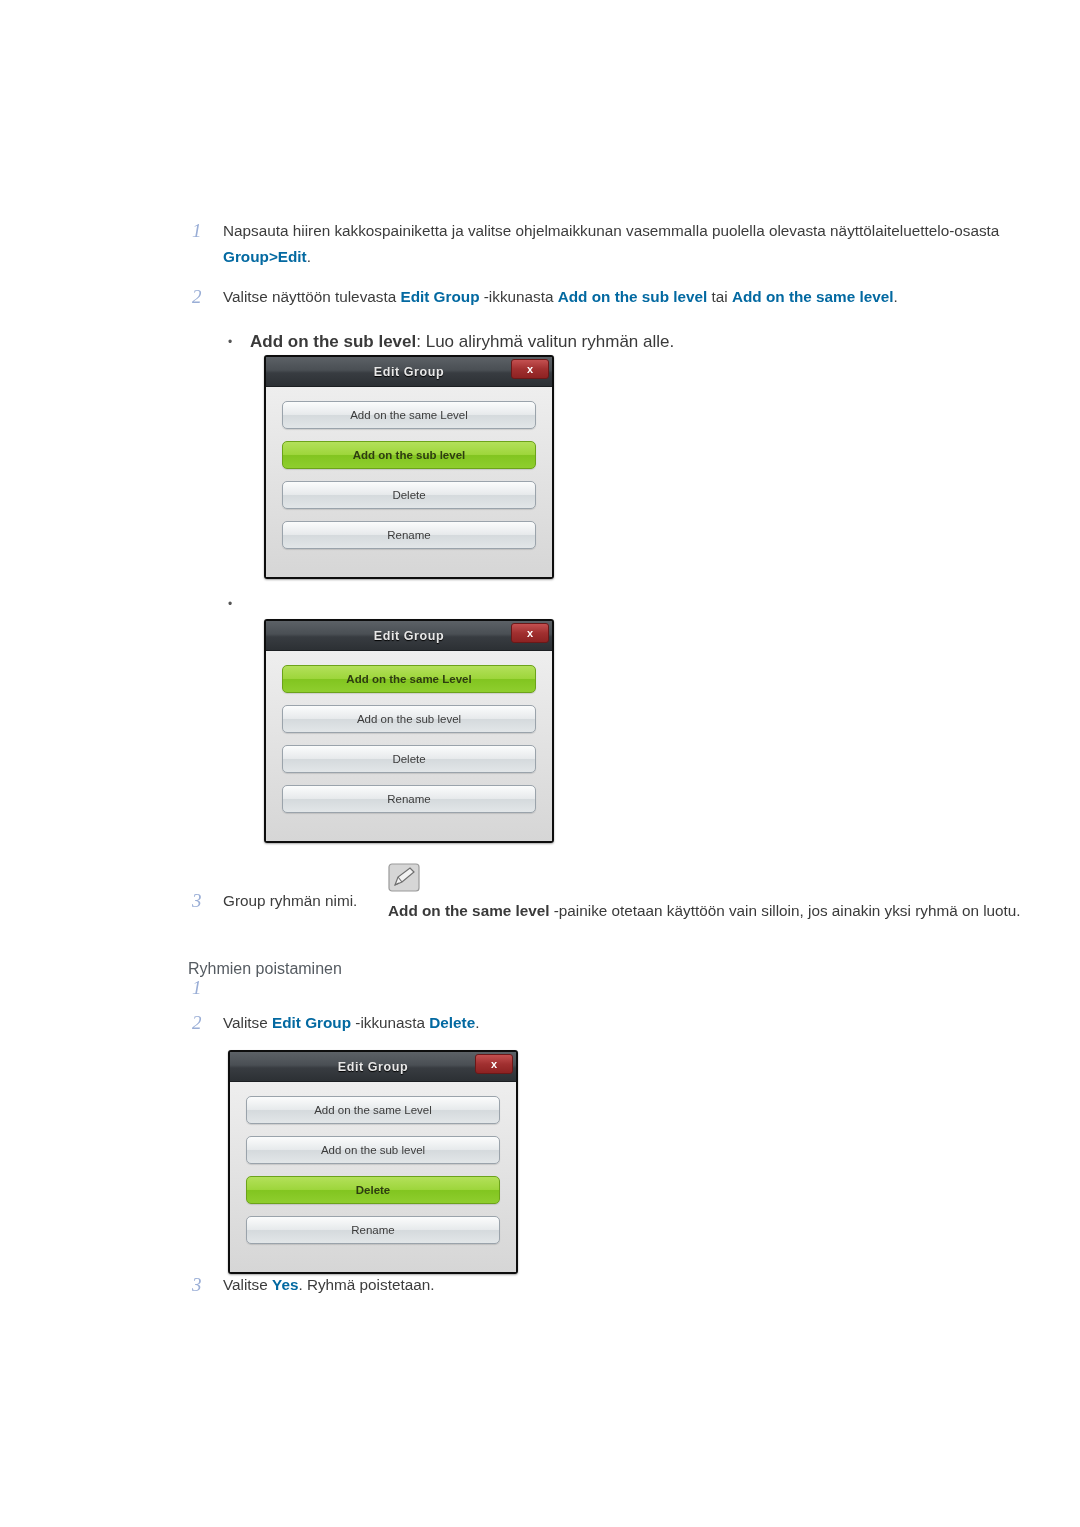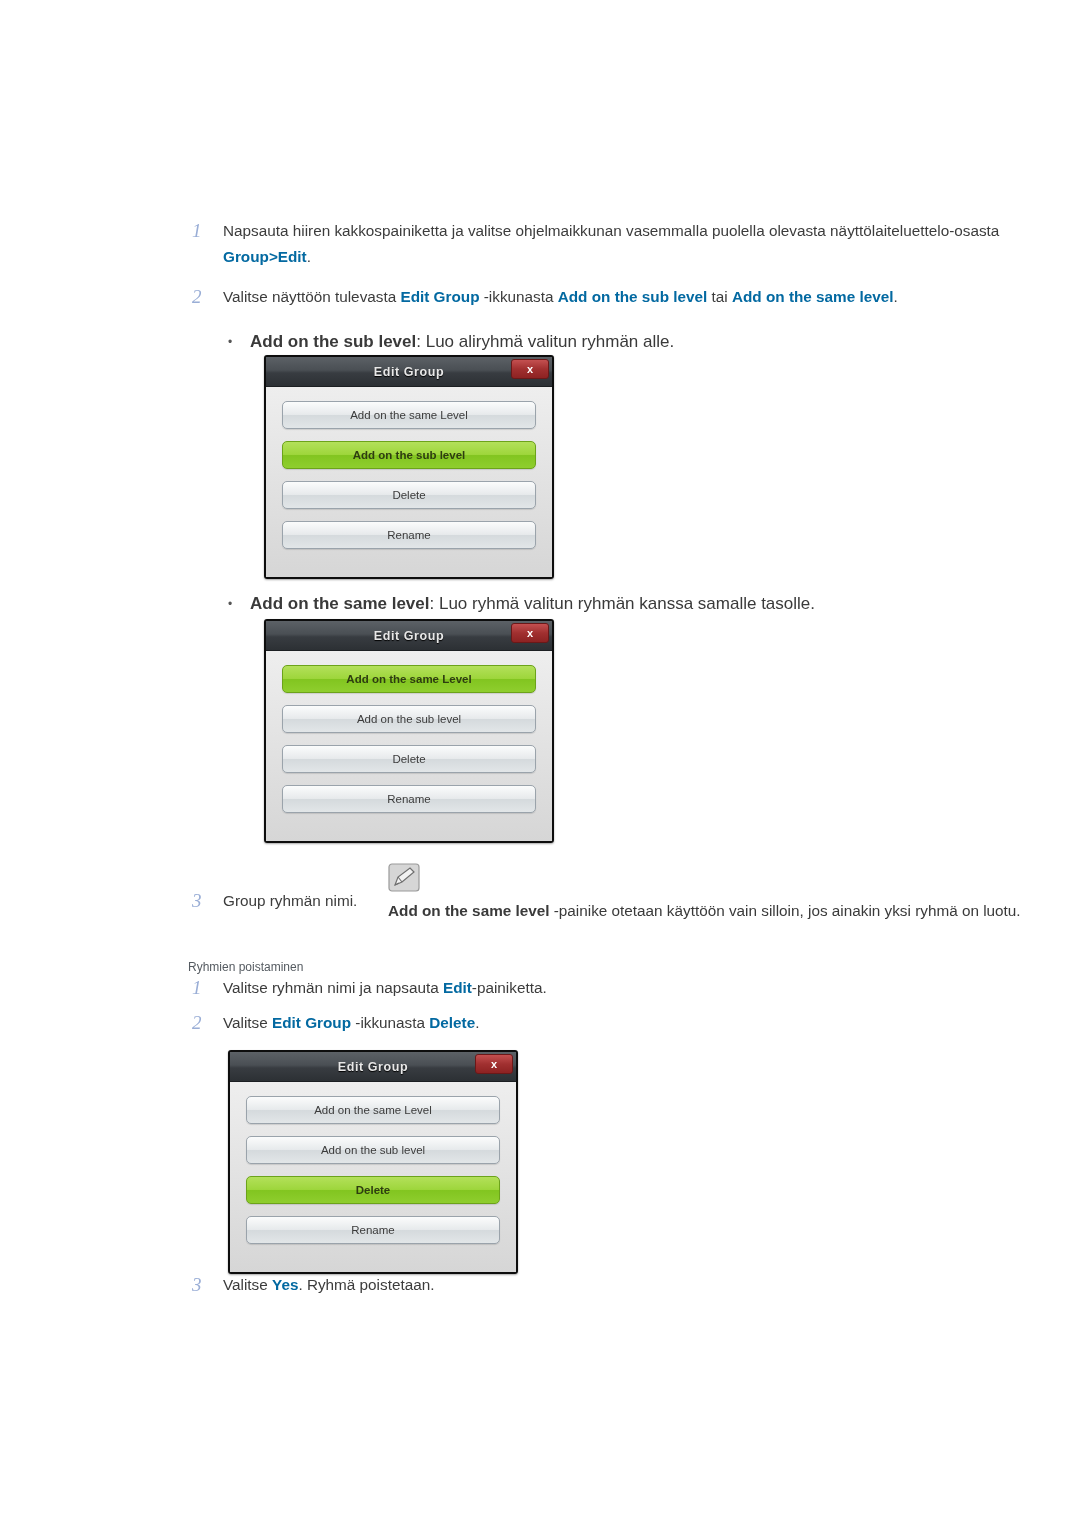--- a/index.html
+++ b/index.html
@@ -152,21 +152,21 @@
   .note-icon svg { display:block; }
   .note-text {
     font-size: 15.3px;
     line-height: 24px;
     padding-top: 2px;
   }
   .note-text b { font-weight: bold; }
 
   
   .sec-head {
-    font-size: 12px;
+    font-size: 16px;
     color: #555b61;
     margin: 26px 0 18px 47px;
     font-weight: normal;
   }
 </style>
 </head>
 <body>
 
 <div class="page">
 
@@ -202,21 +202,20 @@
         <div class="dlg-btn sel">Add on the sub level</div>
         <div class="dlg-btn">Delete</div>
         <div class="dlg-btn">Rename</div>
       </div>
     </div>
   </div>
 
   <div style="position:absolute; left:188px; top:578px; width:830px;">
     <div class="bullet-row">
       <div class="bullet-dot">•</div>
-      <div class="bullet-text"><b>Add on the same level</b>: Luo ryhmä valitun ryhmän kanssa samalle tasolle.</div>
     </div>
   </div>
 
   <div style="position:absolute; left:264px; top:619px;">
     <div class="dialog">
       <div class="dlg-title">
         <span class="dlg-title-text">Edit Group</span>
         <div class="dlg-close">x</div>
       </div>
       <div class="dlg-body">
@@ -249,21 +248,20 @@
     </div>
   </div>
 
   <div style="position:absolute; left:188px; top:934px; width:830px;">
     <div class="sec-head" style="margin-left:0;">Ryhmien poistaminen</div>
   </div>
 
   <div style="position:absolute; left:188px; top:975px; width:830px;">
     <div class="step">
       <div class="step-num">1</div>
-      <div class="step-text">Valitse ryhmän nimi ja napsauta <b>Edit</b>-painiketta.</div>
     </div>
   </div>
 
   <div style="position:absolute; left:188px; top:1010px; width:830px;">
     <div class="step">
       <div class="step-num">2</div>
       <div class="step-text">Valitse <b>Edit Group</b> -ikkunasta <b>Delete</b>.</div>
     </div>
   </div>
 

